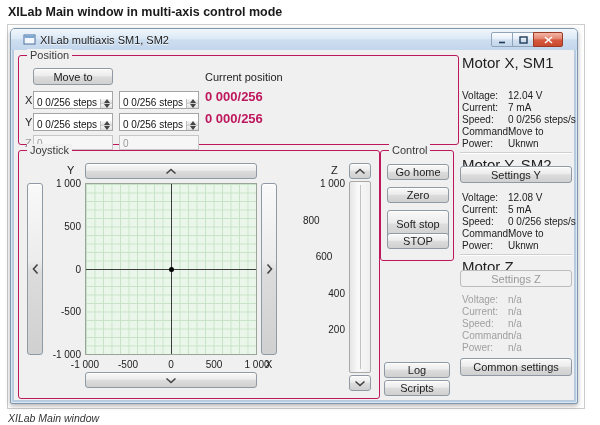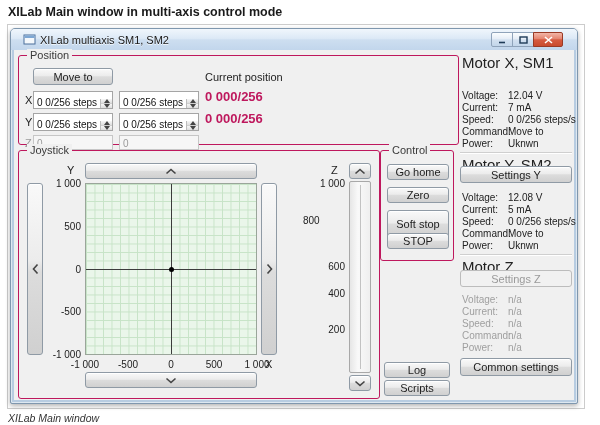--- a/index.html
+++ b/index.html
@@ -218,21 +218,21 @@
           </button>
 
           <span class="lbl" style="left:312px;top:13px">Z</span>
           <button class="btn" style="left:330px;top:12px;width:22px;height:16px">
             <svg width="12" height="7" viewBox="0 0 12 7">
                 <path d="M1.5 5.5 L6 1.5 L10.5 5.5" fill="none" stroke="#444" stroke-width="1.6"></path>
               </svg>
           </button>
           <span class="tick" style="left:284px;top:27px;width:42px;text-align:right">1 000</span>
           <span class="tick" style="left:284px;top:64px;width:42px;">800</span>
-          <span class="tick" style="left:284px;top:110px;width:42px;text-align:right">600</span>
+          <span class="tick" style="left:284px;top:100px;width:42px;text-align:center">600</span>
           <span class="tick" style="left:284px;top:137px;width:42px;text-align:right">400</span>
           <span class="tick" style="left:284px;top:173px;width:42px;text-align:right">200</span>
           <div class="ztrack" style="left:330px;top:30px;width:22px;height:192px">
             <div class="groove"></div>
           </div>
           <button class="btn" style="left:330px;top:224px;width:22px;height:16px">
             <svg width="12" height="7" viewBox="0 0 12 7">
                 <path d="M1.5 1.5 L6 5.5 L10.5 1.5" fill="none" stroke="#444" stroke-width="1.6"></path>
               </svg>
           </button>

